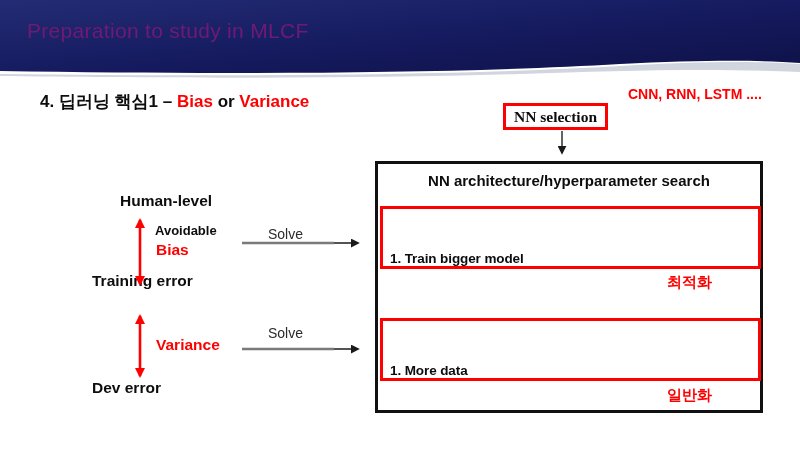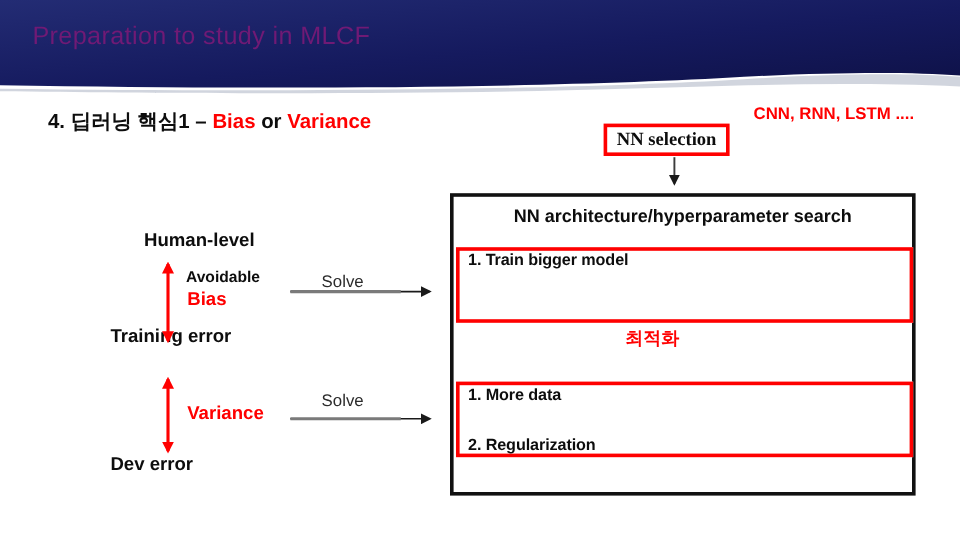--- a/index.html
+++ b/index.html
@@ -36,29 +36,29 @@
     position:absolute;left:375px;top:161px;width:388px;height:252px;
     border:3px solid #111;box-sizing:border-box;background:#fff;
   }
   .outer-title{
     position:absolute;left:375px;top:172px;width:388px;text-align:center;
     font-size:15px;font-weight:bold;color:#0d0d0d;white-space:nowrap;
   }
   .red-box{
     position:absolute;left:380px;width:381px;height:63px;
     border:3px solid #ff0000;box-sizing:border-box;background:#fff;
-    display:flex;flex-direction:column;justify-content:space-between;
+    display:flex;flex-direction:column;justify-content:flex-end;
     padding-left:7px;font-size:13.5px;font-weight:bold;color:#0d0d0d;
     letter-spacing:-0.1px;
   }
   .red-box div{white-space:nowrap;}
   .red-box-1{top:206px;}
   .red-box-2{top:318px;}
   .ko-label{
-    position:absolute;left:375px;width:337px;text-align:center;
+    position:absolute;left:375px;width:337px;text-align:right;
     font-size:15px;font-weight:bold;color:#ff0000;white-space:nowrap;
   }
   .ko-label-1{top:273px;}
   .ko-label-2{top:386px;}
   
   .lvl{position:absolute;font-size:15.5px;font-weight:bold;color:#0d0d0d;white-space:nowrap;}
   .lvl-human{left:92px;top:192px;margin-left:28px;}
   .lvl-training{left:92px;top:272px;}
   .lvl-dev{left:92px;top:379px;}
   .lbl-avoidable{position:absolute;left:155px;top:223px;font-size:13px;font-weight:bold;color:#0d0d0d;}
@@ -100,22 +100,22 @@
   <div class="outer-box"></div>
   <div class="outer-title">NN architecture/hyperparameter search</div>
 
   <div class="red-box red-box-1">
     <div>1. Train bigger model</div>
   </div>
   <div class="ko-label ko-label-1">최적화</div>
 
   <div class="red-box red-box-2">
     <div>1. More data</div>
-    <div>2. Regularization</div>
   </div>
+  <div class="ko-label ko-label-2">일반화</div>
 
   <div class="lvl lvl-human">Human-level</div>
   <div class="lvl lvl-training">Training error</div>
   <div class="lvl lvl-dev">Dev error</div>
   <div class="lbl-avoidable">Avoidable</div>
   <div class="lbl-bias">Bias</div>
   <div class="lbl-variance">Variance</div>
   <div class="lbl-solve solve-1">Solve</div>
   <div class="lbl-solve solve-2">Solve</div>
 

